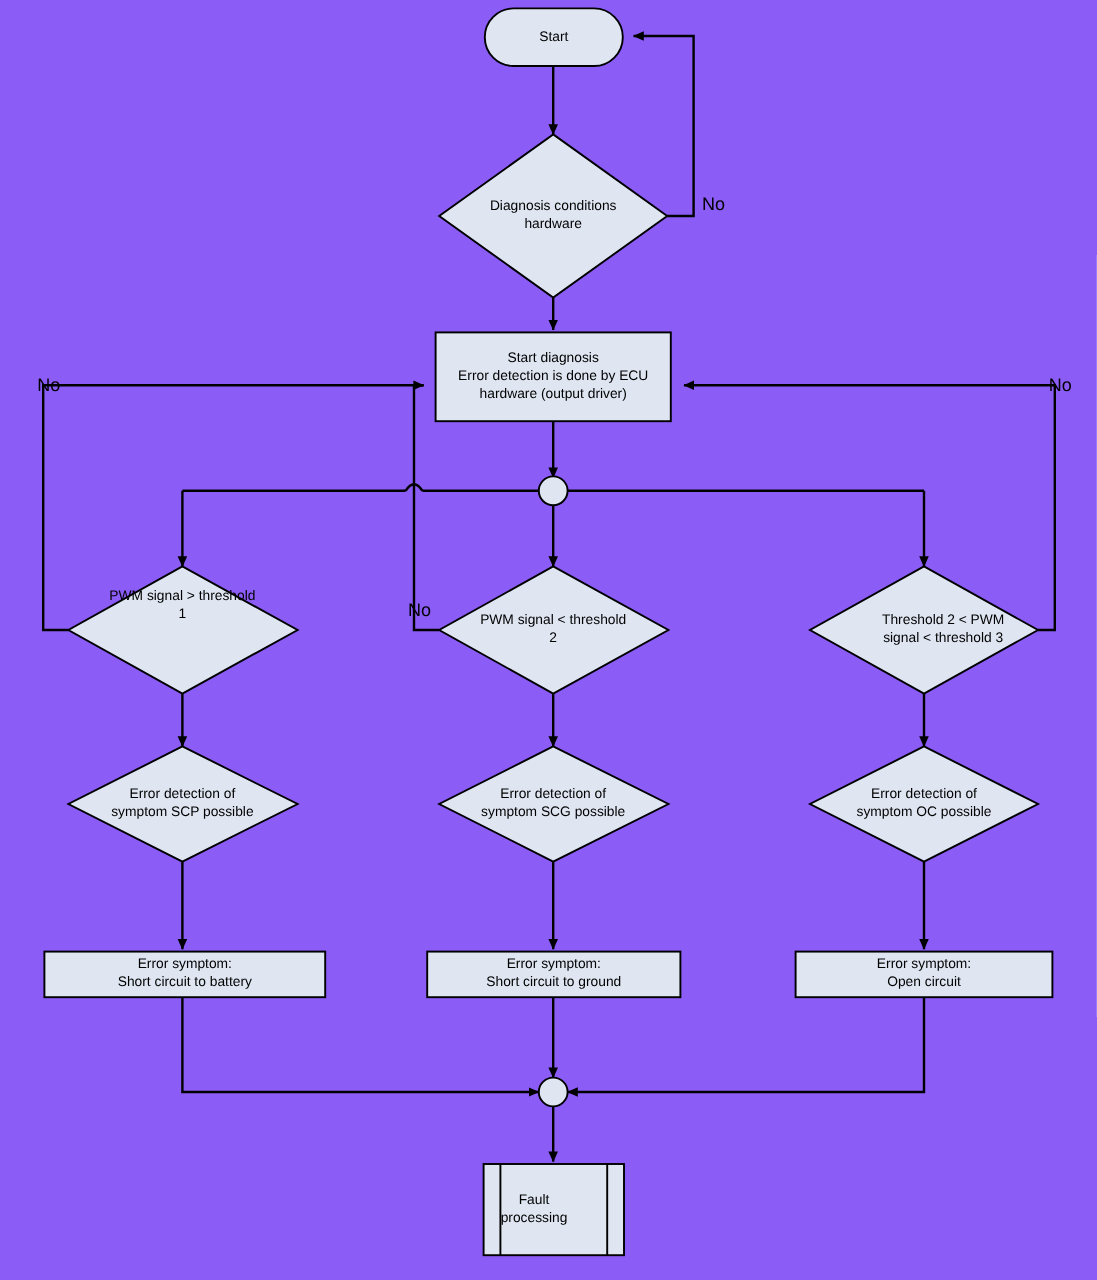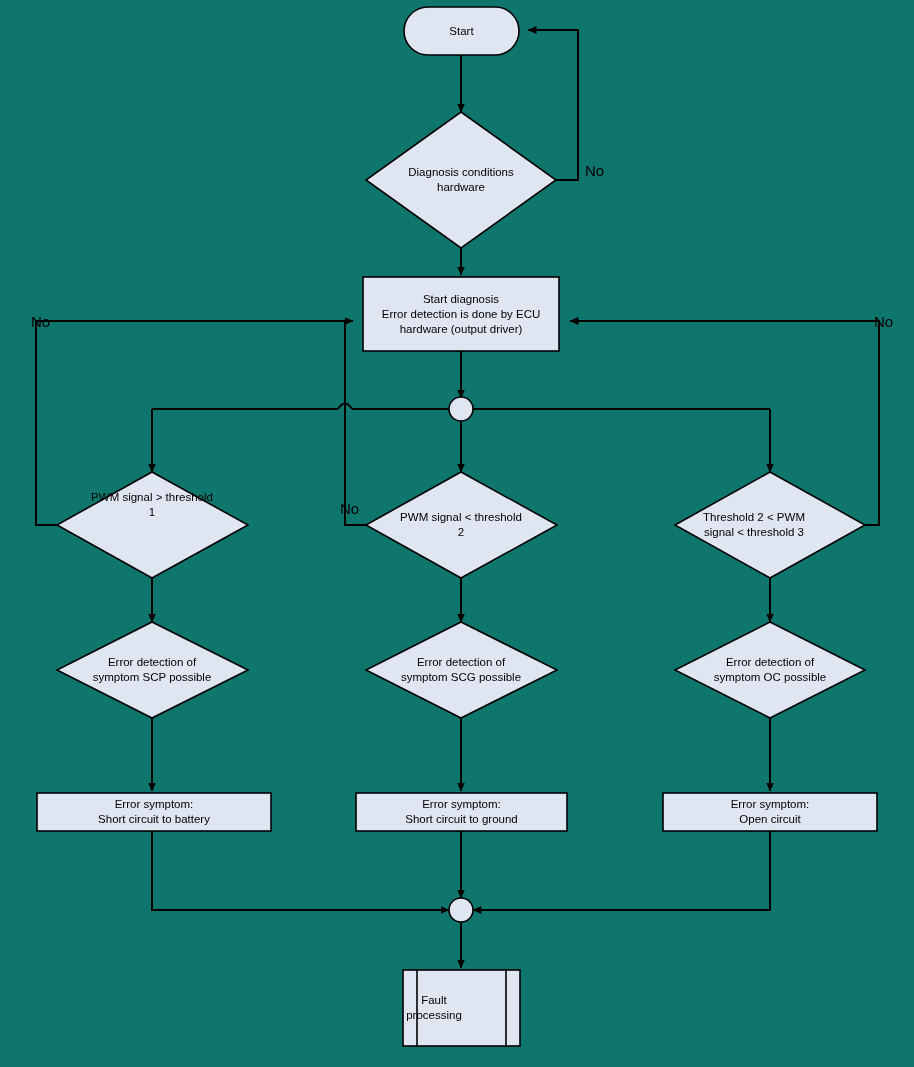--- a/index.html
+++ b/index.html
@@ -10,21 +10,21 @@
   body {
     width: 914px;
     height: 1067px;
     font-family: "Liberation Sans", sans-serif;
     overflow: hidden;
   }
   #flowchart-root {
     position: relative;
     width: 914px;
     height: 1067px;
-    background: #0f766e;
+    background: #8b5cf6;
   }
   svg.layer {
     position: absolute;
     left: 0;
     top: 0;
     width: 914px;
     height: 1067px;
   }
   .node-label {
     position: absolute;
@@ -134,42 +134,42 @@
   <div class="node-label" style="left:363px; top:277px; width:196px; height:74px;text-align:center;">Start diagnosis
 Error detection is done by ECU
 hardware (output driver)</div>
 
   <div class="node-label" style="left:62px; top:480px; width:180px; height:50px;">PWM signal &gt; threshold
 1</div>
 
   <div class="node-label" style="left:371px; top:500px; width:180px; height:50px;">PWM signal &lt; threshold
 2</div>
 
-  <div class="node-label" style="left:664px; top:500px; width:180px; height:50px;">Threshold 2 &lt; PWM
+  <div class="node-label" style="left:696px; top:500px; width:180px; height:50px;">Threshold 2 &lt; PWM
 signal &lt; threshold 3</div>
 
   <div class="node-label" style="left:62px; top:645px; width:180px; height:50px;">Error detection of
 symptom SCP possible</div>
 
   <div class="node-label" style="left:371px; top:645px; width:180px; height:50px;">Error detection of
 symptom SCG possible</div>
 
   <div class="node-label" style="left:680px; top:645px; width:180px; height:50px;">Error detection of
 symptom OC possible</div>
 
   <div class="node-label" style="left:37px; top:793px; width:234px; height:38px;">Error symptom:
 Short circuit to battery</div>
 
   <div class="node-label" style="left:356px; top:793px; width:211px; height:38px;">Error symptom:
 Short circuit to ground</div>
 
   <div class="node-label" style="left:663px; top:793px; width:214px; height:38px;">Error symptom:
 Open circuit</div>
 
-  <div class="node-label" style="left:397px; top:970px; width:74px; height:76px;">Fault
+  <div class="node-label" style="left:408px; top:970px; width:74px; height:76px;">Fault
 processing</div>
 
   <div class="edge-label" style="left:585px; top:164px;">No</div>
 
   <div class="edge-label" style="left:31px; top:315px;">No</div>
 
   <div class="edge-label" style="left:340px; top:502px;">No</div>
 
   <div class="edge-label" style="left:874px; top:315px;">No</div>
 

